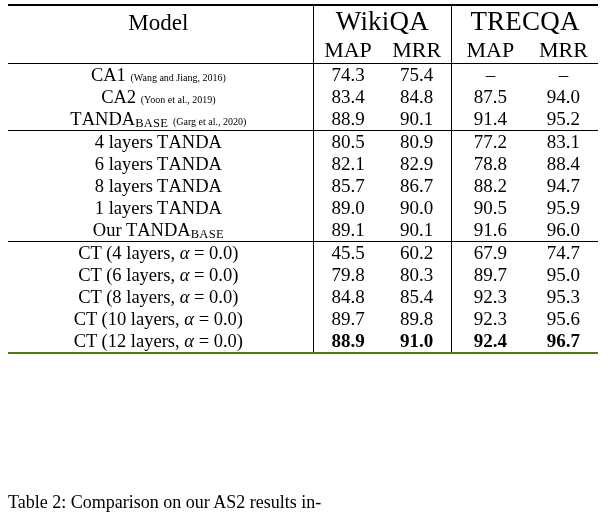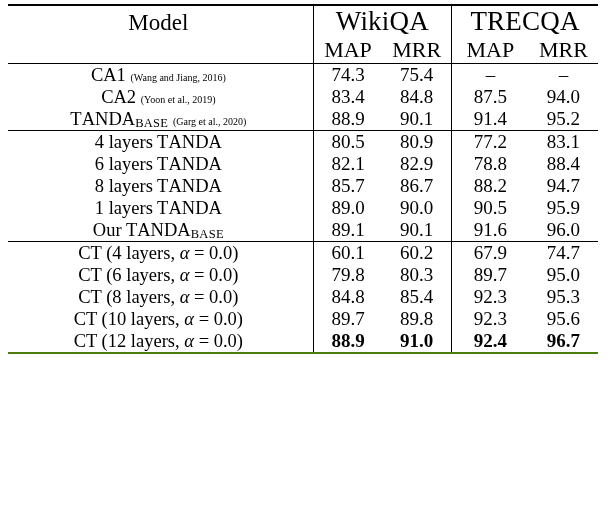--- a/index.html
+++ b/index.html
@@ -210,21 +210,21 @@
       <td class="num vline">89.1</td>
       <td class="num">90.1</td>
       <td class="num vline">91.6</td>
       <td class="num">96.0</td>
     </tr>
 
     <tr class="rule-mid pad-first">
       <td class="model-cell">
         <span>CT (4 layers, </span><span class="mathvar">α</span><span> = 0.0)</span>
       </td>
-      <td class="num vline">60.1</td>
+      <td class="num vline">45.5</td>
       <td class="num">60.2</td>
       <td class="num vline">67.9</td>
       <td class="num">74.7</td>
     </tr>
     <tr>
       <td class="model-cell">
         <span>CT (6 layers, </span><span class="mathvar">α</span><span> = 0.0)</span>
       </td>
       <td class="num vline">79.8</td>
       <td class="num">80.3</td>
@@ -254,14 +254,15 @@
         <span>CT (12 layers, </span><span class="mathvar">α</span><span> = 0.0)</span>
       </td>
       <td class="num bold vline">88.9</td>
       <td class="num bold">91.0</td>
       <td class="num bold vline">92.4</td>
       <td class="num bold">96.7</td>
     </tr>
   </tbody>
 </table>
 
+<div class="caption">Table 2: Comparison on our AS2 results in-</div>
 
 </div>
 
 </body></html>

